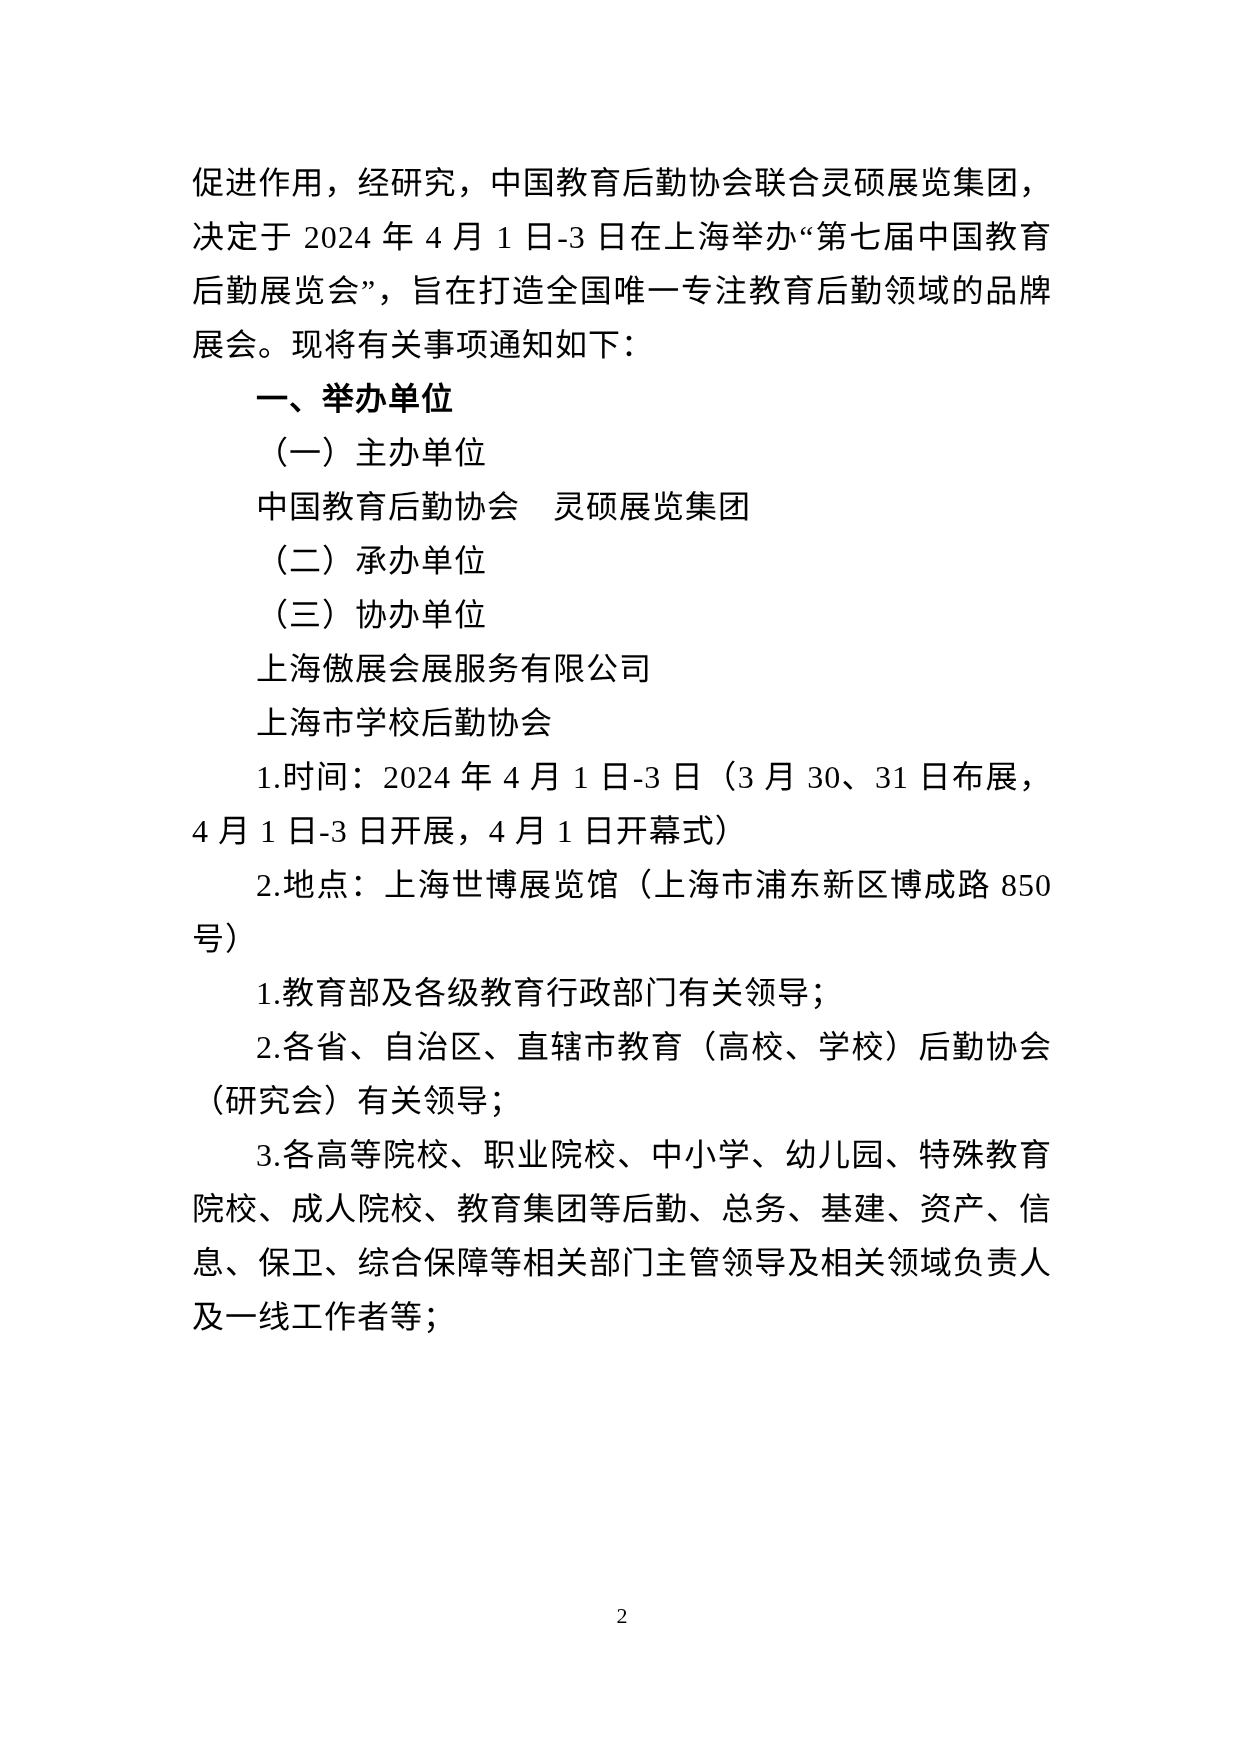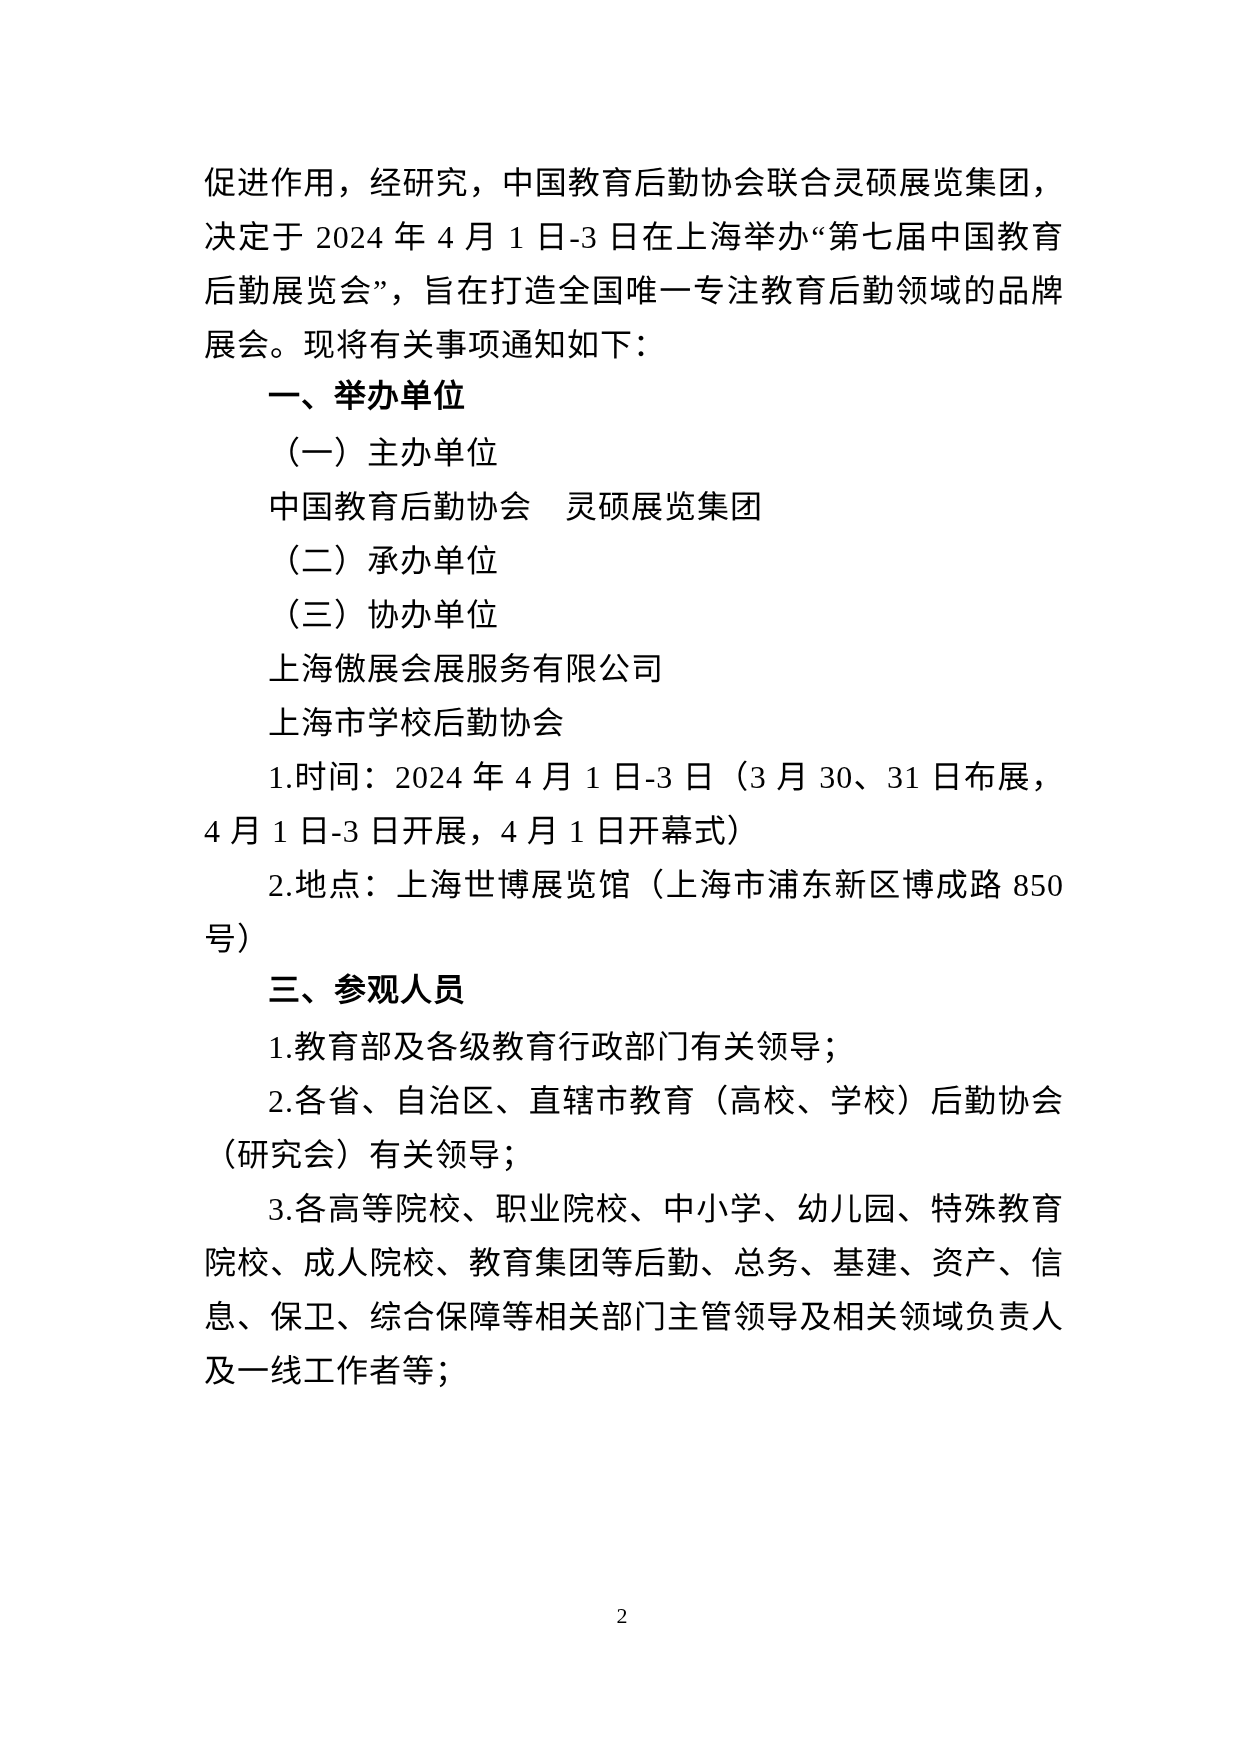--- a/index.html
+++ b/index.html
@@ -10,40 +10,40 @@
   .sheet {
     position: relative;
     width: 1241px;
     height: 1755px;
     background: #ffffff;
     color: #000000;
     overflow: hidden;
   }
   .text-block {
     position: absolute;
-    left: 204px;
+    left: 192px;
     top: 156px;
     width: 860px;
     font-family: "Liberation Serif", serif;
     font-size: 32px;
     line-height: 54px;
     letter-spacing: 1px;
     text-align: justify;
     color: #000000;
   }
   .text-block p {
     margin: 0;
     padding: 0;
     text-indent: 2em;
   }
   .text-block p.cont {
     text-indent: 0;
   }
   .text-block p.heading {
-    font-family: Liberation Mono, monospace;
+    font-family: Liberation Serif, serif;
     font-weight: bold;
     letter-spacing: 1px;
   }
   .footer {
     position: absolute;
     left: 192px;
     width: 860px;
     top: 1601px;
     text-align: center;
     font-family: "Liberation Serif", serif;
@@ -61,21 +61,20 @@
     <p class="cont">促进作用，经研究，中国教育后勤协会联合灵硕展览集团，决定于 2024 年 4 月 1 日-3 日在上海举办“第七届中国教育后勤展览会”，旨在打造全国唯一专注教育后勤领域的品牌展会。现将有关事项通知如下：</p>
     <p class="heading">一、举办单位</p>
     <p>（一）主办单位</p>
     <p>中国教育后勤协会　灵硕展览集团</p>
     <p>（二）承办单位</p>
     <p>（三）协办单位</p>
     <p>上海傲展会展服务有限公司</p>
     <p>上海市学校后勤协会</p>
     <p>1.时间：2024 年 4 月 1 日-3 日（3 月 30、31 日布展，4 月 1 日-3 日开展，4 月 1 日开幕式）</p>
     <p>2.地点：上海世博展览馆（上海市浦东新区博成路 850 号）</p>
-    <p class="heading">三、参观人员</p>
     <p>1.教育部及各级教育行政部门有关领导；</p>
     <p>2.各省、自治区、直辖市教育（高校、学校）后勤协会（研究会）有关领导；</p>
     <p>3.各高等院校、职业院校、中小学、幼儿园、特殊教育院校、成人院校、教育集团等后勤、总务、基建、资产、信息、保卫、综合保障等相关部门主管领导及相关领域负责人及一线工作者等；</p>
   </main>
 
   <div class="footer">2</div>
 
 </div>
 
 </body></html>

